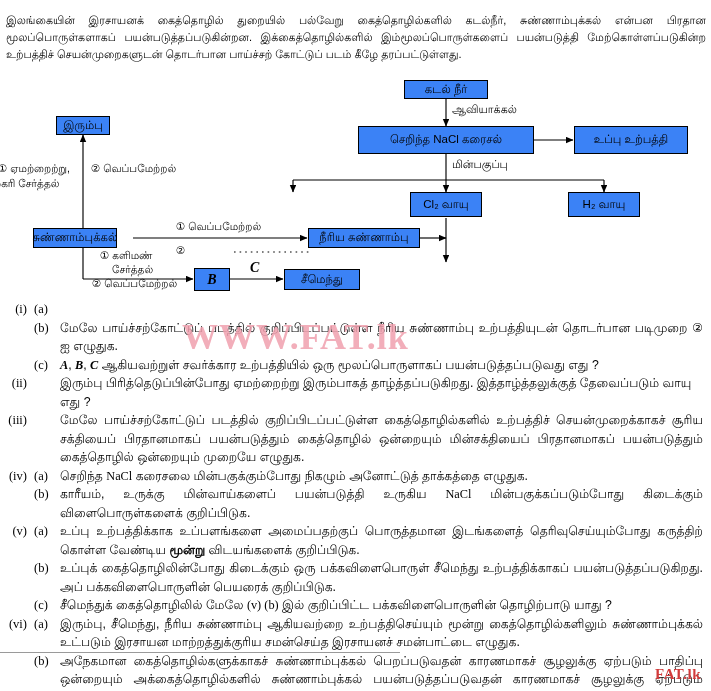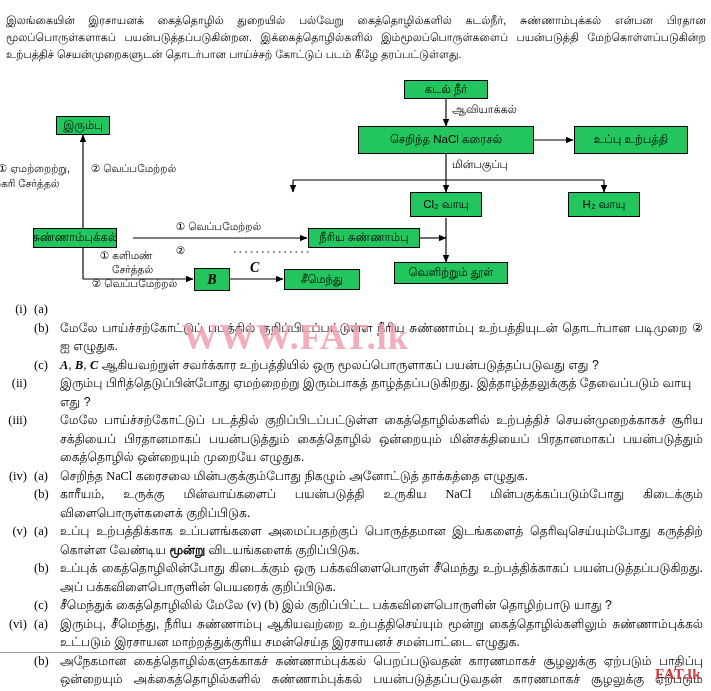--- a/index.html
+++ b/index.html
@@ -59,21 +59,21 @@
   #flowchart {
     position: absolute;
     left: 0;
     top: 72px;
     width: 711px;
     height: 228px;
   }
   .fbox {
     position: absolute;
     border: 1.2px solid #000;
-    background: #22c55e;
+    background: #3b82f6;
     display: flex;
     align-items: center;
     justify-content: center;
     font-size: 11.5px;
     white-space: nowrap;
     box-sizing: border-box;
     z-index: 3;
     padding: 0 4px;
   }
   .fbox.italicbold {
@@ -207,21 +207,20 @@
   <div class="fbox" style="left:56px; top:44px; width:54px; height:19px;">இரும்பு</div>
 
   <div class="fbox" style="left:33px; top:156px; width:84px; height:20px;">சுண்ணாம்புக்கல்</div>
 
   <div class="fbox" style="left:308px; top:156px; width:112px; height:20px;">நீரிய சுண்ணாம்பு</div>
 
   <div class="fbox italicbold" style="left:194px; top:196px; width:36px; height:23px;">B</div>
 
   <div class="fbox" style="left:284px; top:197px; width:76px; height:21px;">சீமெந்து</div>
 
-  <div class="fbox" style="left:394px; top:190px; width:114px; height:22px;">வெளிற்றும் தூள்</div>
 
   <div class="flabel" style="left:452px; top:31px;">ஆவியாக்கல்</div>
 
   <div class="flabel" style="left:452px; top:86px;">மின்பகுப்பு</div>
 
   <div class="flabel sm" style="left:-2px; top:90px;">① ஏமற்றைற்று,</div>
   <div class="flabel sm" style="left:-6px; top:105px;">ற்கரி சேர்த்தல்</div>
   <div class="flabel sm" style="left:91px; top:90px;">② வெப்பமேற்றல்</div>
 
   <div class="flabel sm" style="left:176px; top:148px;">① வெப்பமேற்றல்</div>

